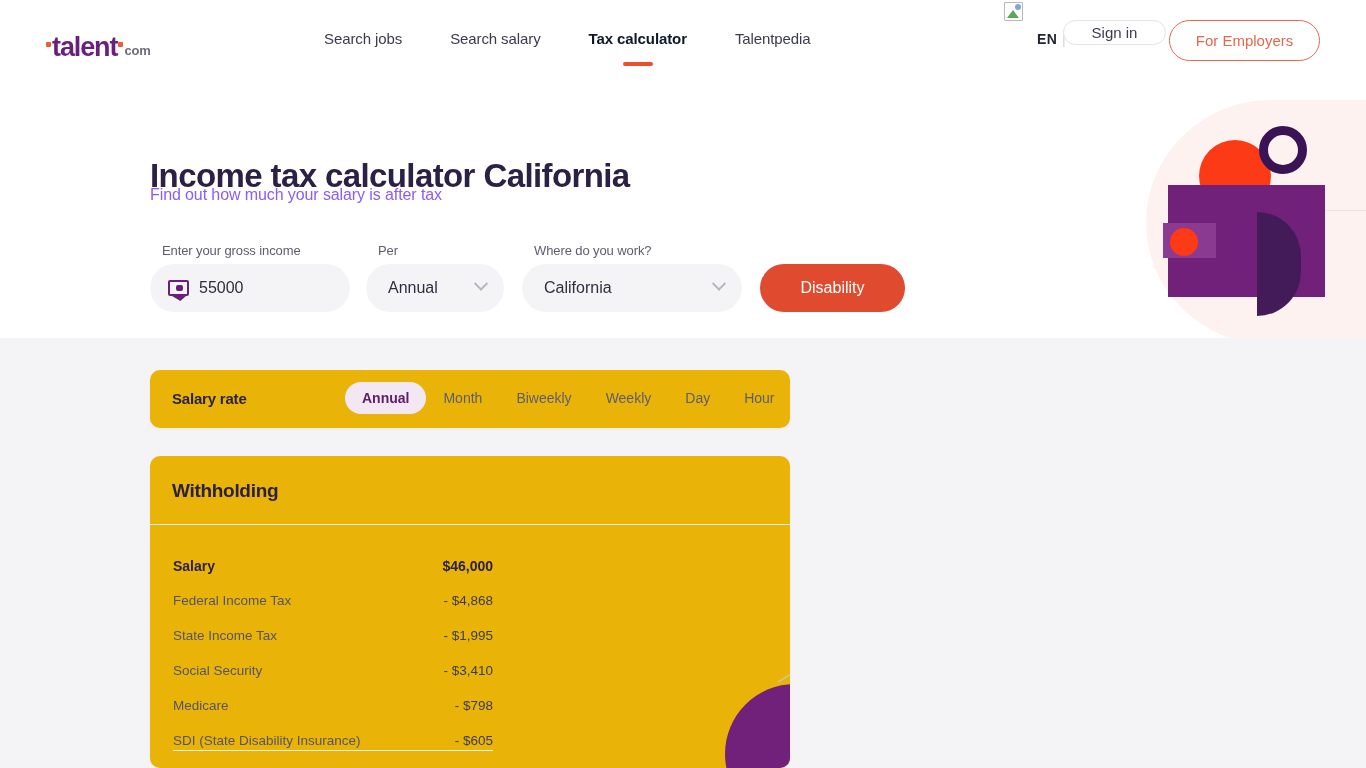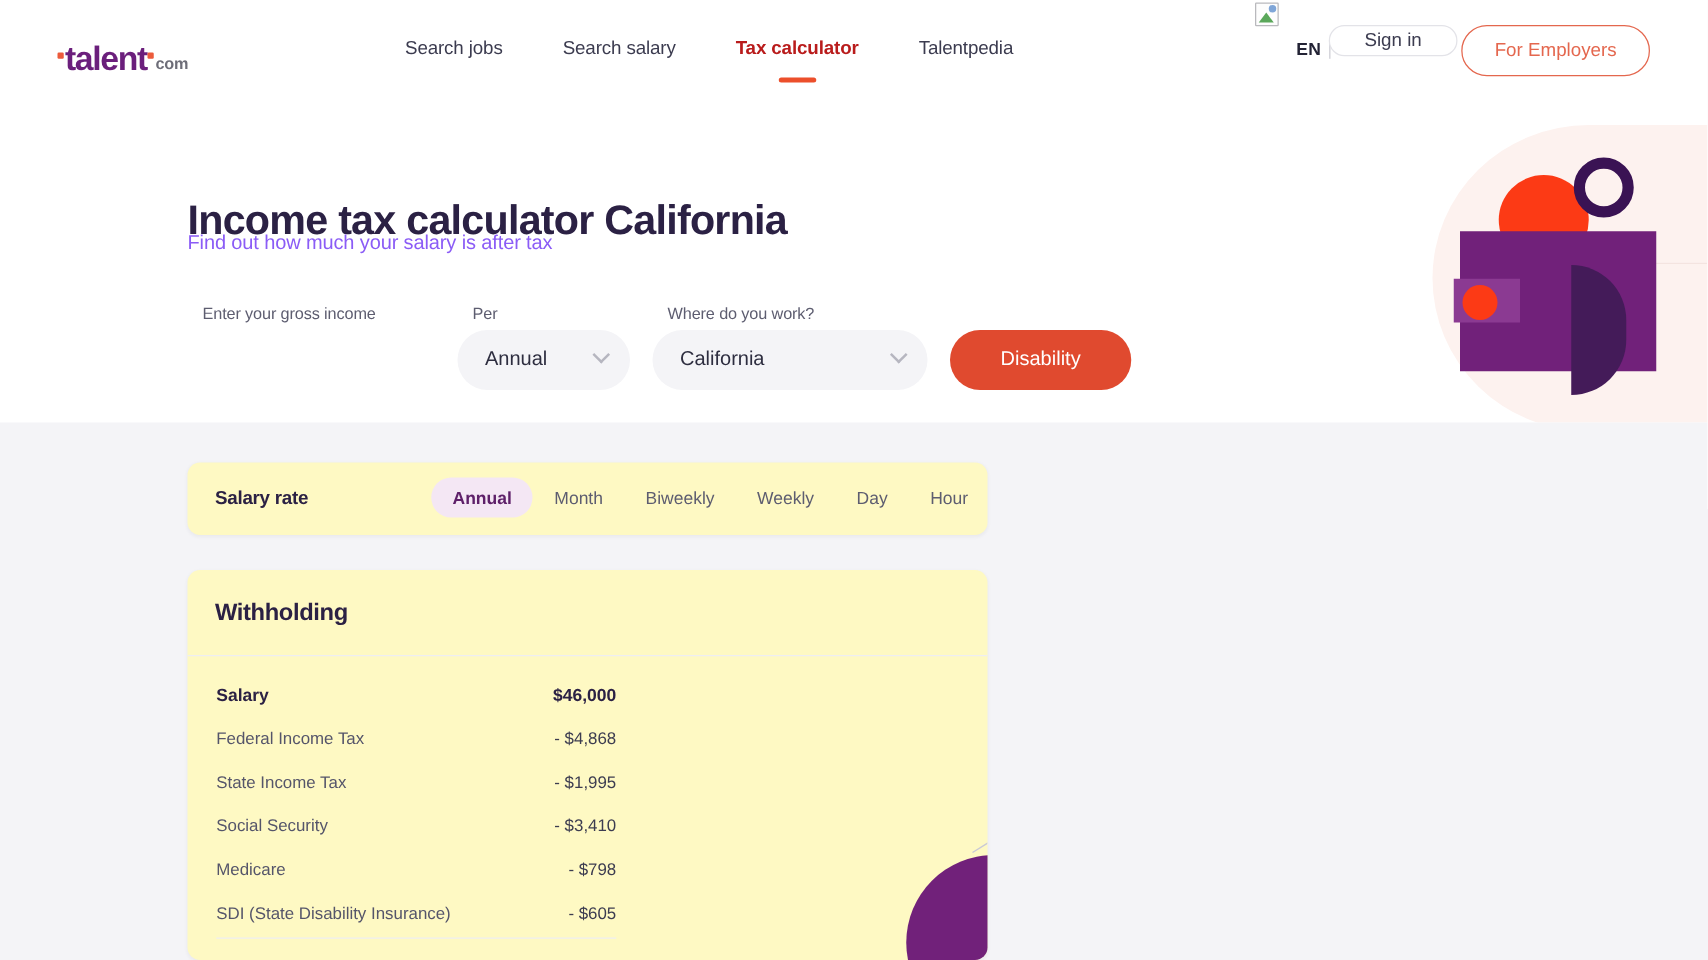--- a/index.html
+++ b/index.html
@@ -47,21 +47,21 @@
     font-size: 13px; font-weight: 700; color: #6d6d78; letter-spacing: -0.2px;
     vertical-align: 1px;
   }
 
   .nav { position: absolute; left: 300px; top: 26px; display: flex; gap: 0; }
   .nav-item {
     position: relative; padding: 4px 24px;
     font-size: 15px; color: #3b3b4f; letter-spacing: -0.1px;
     cursor: pointer; white-space: nowrap;
   }
-  .nav-item.active { font-weight: 700; color: #b91c1c; text-align: center; }
+  .nav-item.active { font-weight: 700; color: #0f172a; text-align: center; }
   .nav-underline {
     position: absolute; left: 50%; transform: translateX(-50%);
     bottom: -15px; width: 30px; height: 4px; background: #ec4f2b; border-radius: 2px;
   }
   .broken-img {
     position: absolute; left: 1004px; top: 2px; width: 19px; height: 19px;
     border: 1px solid #b9b9bd; background: #fdfdfd; border-radius: 1px;
   }
   .broken-img::before {
     content: ""; position: absolute; left: 2px; top: 7px;
@@ -181,21 +181,21 @@
     flex: none;
   }
   .btn-calculate {
     position: absolute; left: 760px; top: 264px; width: 145px; height: 48px;
     border-radius: 24px; border: none; background: #e04a2f; color: #ffffff;
     font-size: 16px; font-family: "Liberation Sans", sans-serif; cursor: pointer;
   }
 
   
   .card {
-    position: absolute; background: #fef9c3; border-radius: 10px;
+    position: absolute; background: #eab308; border-radius: 10px;
     box-shadow: 0 1px 3px rgba(30,30,60,0.05);
   }
   .card-rate { left: 150px; top: 370px; width: 640px; height: 58px; }
   .rate-label {
     position: absolute; left: 22px; top: 20px;
     font-size: 15px; font-weight: 700; color: #2b2144; letter-spacing: -0.2px;
   }
   .rate-tabs { position: absolute; left: 195px; top: 12px; display: flex; align-items: center; }
   .rate-tab {
     padding: 8px 17px; font-size: 14px; color: #5d5d70;
@@ -204,21 +204,21 @@
   .rate-tab.active { background: #f4e7f4; color: #5e2069; font-weight: 700; }
 
   .card-withholding { left: 150px; top: 456px; width: 640px; height: 312px; overflow: hidden; }
   .wh-title {
     position: absolute; left: 22px; top: 24px;
     font-size: 19px; font-weight: 700; color: #2b2144; letter-spacing: -0.3px;
   }
   .wh-divider {
     position: absolute; left: 0; top: 68px; width: 640px; height: 1px; background: #eeeef2;
   }
-  .wh-table { position: absolute; left: 23px; top: 82px; width: 320px; }
+  .wh-table { position: absolute; left: 23px; top: 92px; width: 320px; }
   .wh-row {
     display: flex; justify-content: space-between; align-items: center;
     height: 35px; font-size: 13.5px; color: #55556a;
   }
   .wh-row.head { font-weight: 700; color: #2b2144; font-size: 14px; }
   .wh-row.head .wh-val { font-weight: 700; color: #2b2144; }
   .wh-val { color: #3c3c50; }
   .wh-bottom-divider {
     position: absolute; left: 23px; top: 294px; width: 320px; height: 1px; background: #eeeef2;
   }
@@ -283,20 +283,24 @@
     </div>
 
     <button class="btn-signin">Sign in</button>
     <button class="btn-employers">For Employers</button>
   </div>
 
   <h1 class="hero-title">Income tax calculator California</h1>
   <div class="hero-sub">Find out how much your salary is after tax</div>
 
   <div class="form-label" style="left:162px; top:243px;">Enter your gross income</div>
+  <div class="field field-income">
+    <span class="money-icon"></span>
+    <input class="income-input" type="text" value="55000" style="">
+  </div>
 
   <div class="form-label" style="left:378px; top:243px;">Per</div>
   <div class="field field-per select">
     <span>Annual</span>
     <span class="chev"></span>
   </div>
 
   <div class="form-label" style="left:534px; top:243px;">Where do you work?</div>
   <div class="field field-state select">
     <span>California</span>

